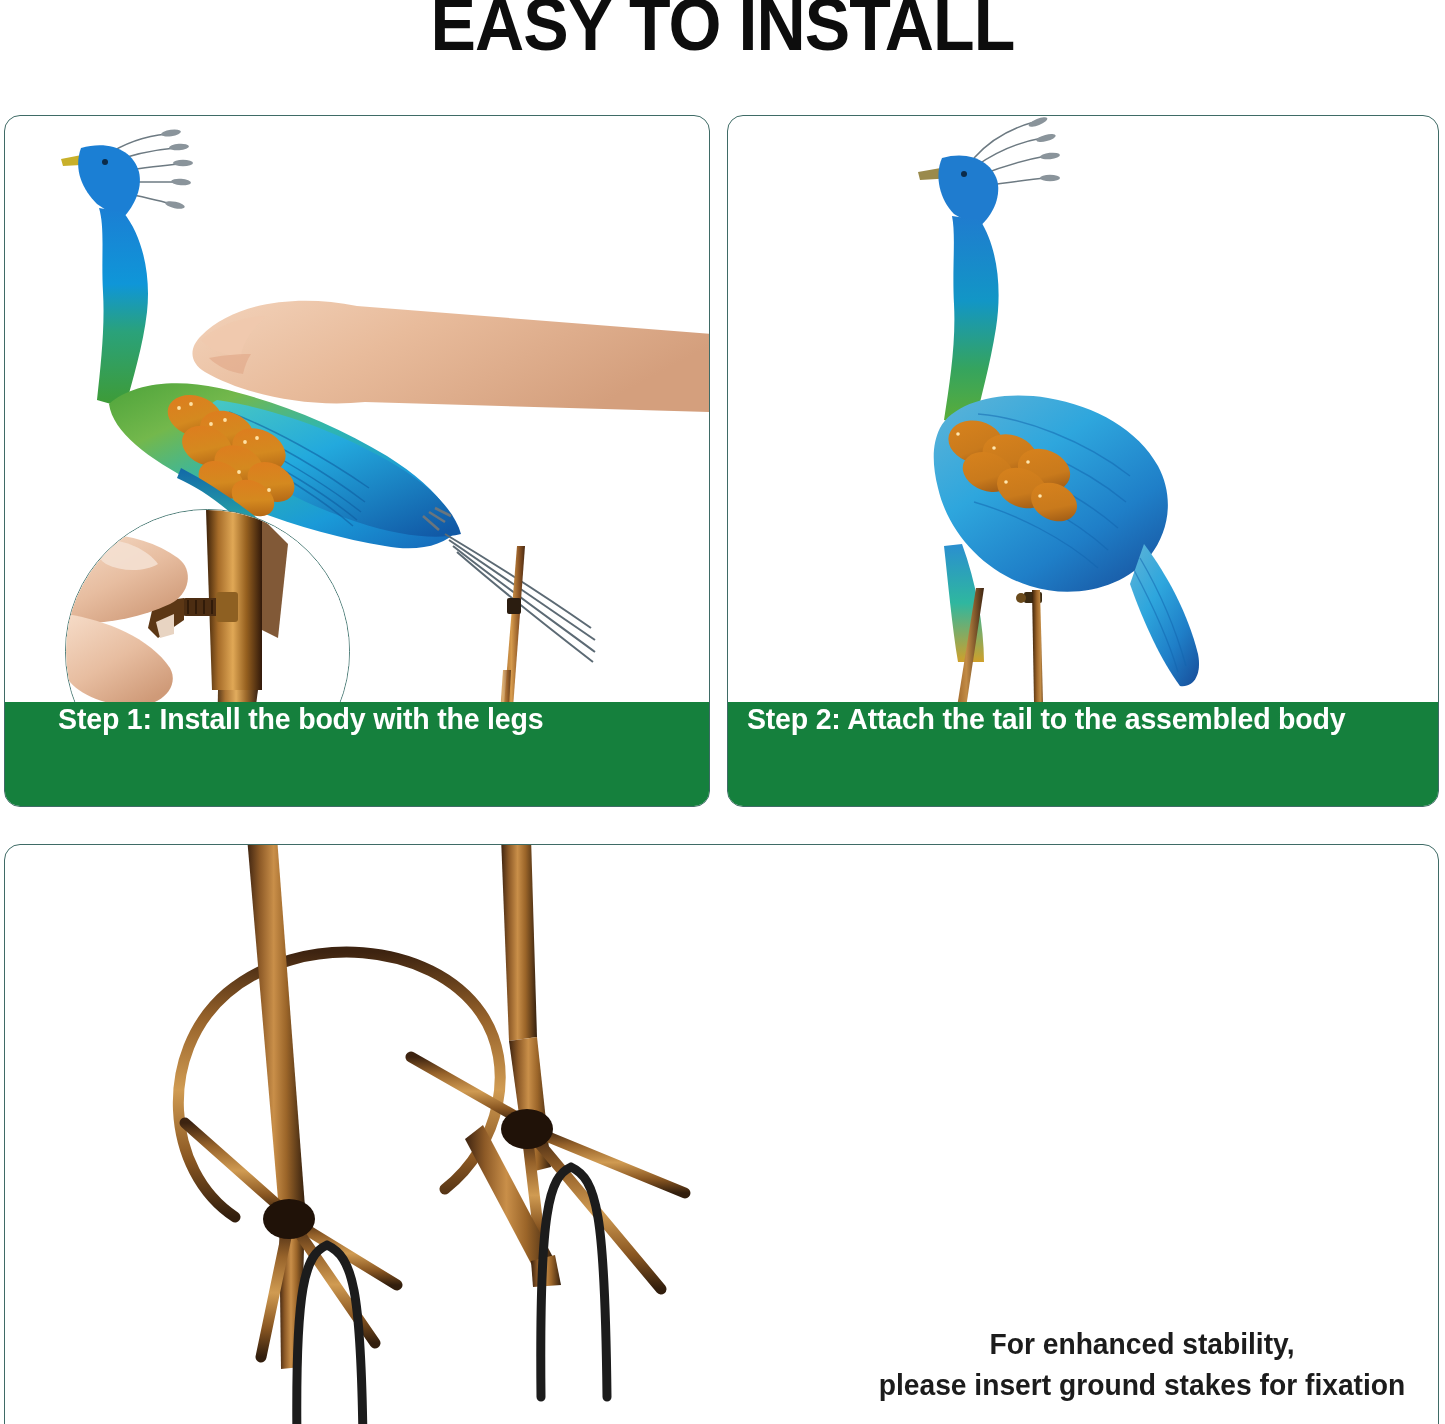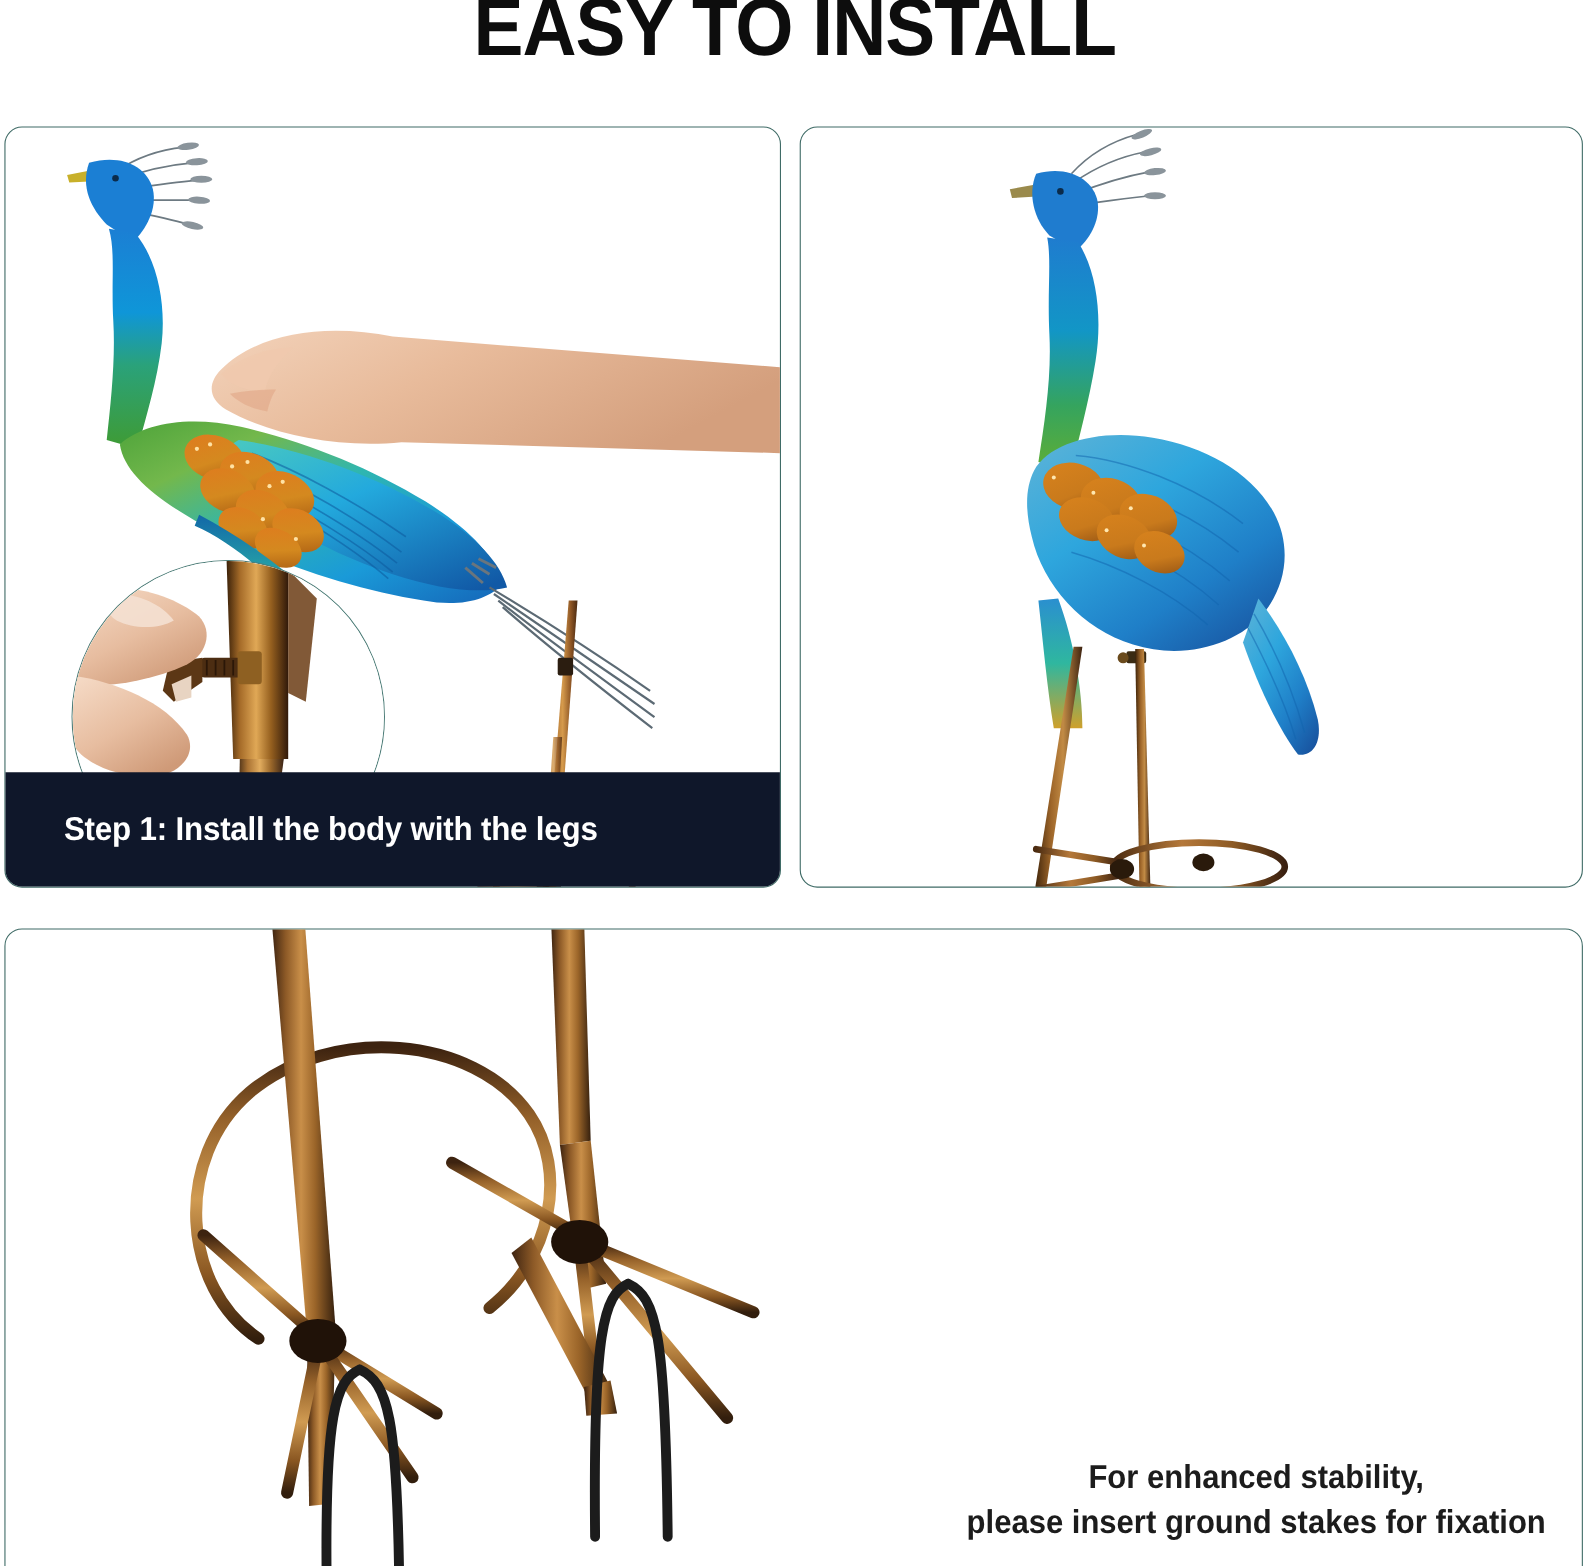--- a/index.html
+++ b/index.html
@@ -40,24 +40,24 @@
   #panel1 { left: 4px;   top: 115px; width: 706px; height: 692px; }
   #panel2 { left: 727px; top: 115px; width: 712px; height: 692px; }
   #panel3 { left: 4px;   top: 844px; width: 1435px; height: 596px; }
 
   
   .step-banner {
     position: absolute;
     left: -1.6px; bottom: -1.6px;
     width: calc(100% + 3.2px);
     height: 106px;
-    background: #0f172a;
+    background: #15803d;
     border-bottom-left-radius: 16px;
     border-bottom-right-radius: 16px;
-    display: flex; align-items: center;
+    display: flex; 
   }
   .step-label {
     color: #ffffff;
     font-family: "Liberation Sans", sans-serif;
     font-weight: bold;
     font-size: 30px;
     letter-spacing: -0.2px;
     padding-left: 58px;
     transform: scaleX(0.95);
     transform-origin: left center;
@@ -406,20 +406,23 @@
         <ellipse cx="182" cy="52" rx="78" ry="22" fill="none" stroke="url(#copperG2)" stroke-width="6"></ellipse>
         <g stroke="url(#copperG2)" stroke-width="6" stroke-linecap="round" fill="none">
           <path d="M110 48 L 34 36"></path>
           <path d="M110 54 L 30 54"></path>
           <path d="M110 60 L 36 72"></path>
         </g>
         <ellipse cx="112" cy="54" rx="11" ry="9" fill="#2a1a0b"></ellipse>
         <ellipse cx="186" cy="48" rx="10" ry="8" fill="#2a1a0b"></ellipse>
       </svg>
 
+      <div class="step-banner">
+        <span class="step-label">Step 2: Attach the tail to the assembled body</span>
+      </div>
     </div>
   </div>
 
   <div class="panel" id="panel3">
     <div class="panel-inner">
 
       <svg class="art" style="left:60px; top:-8px;" width="760" height="604" viewBox="0 0 760 604">
         <defs>
           <linearGradient id="rebarG" x1="0" y1="0" x2="1" y2="0">
             <stop offset="0%" stop-color="#3d2310"></stop>

